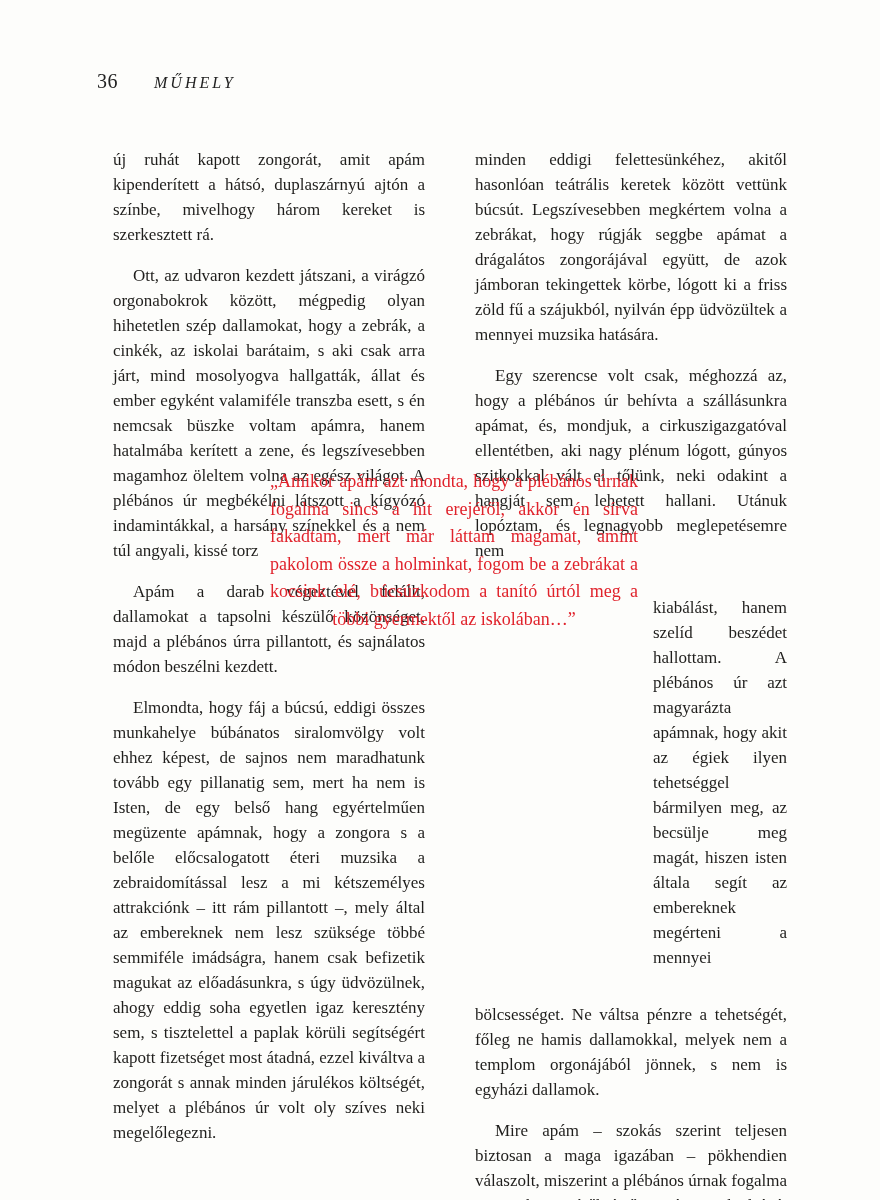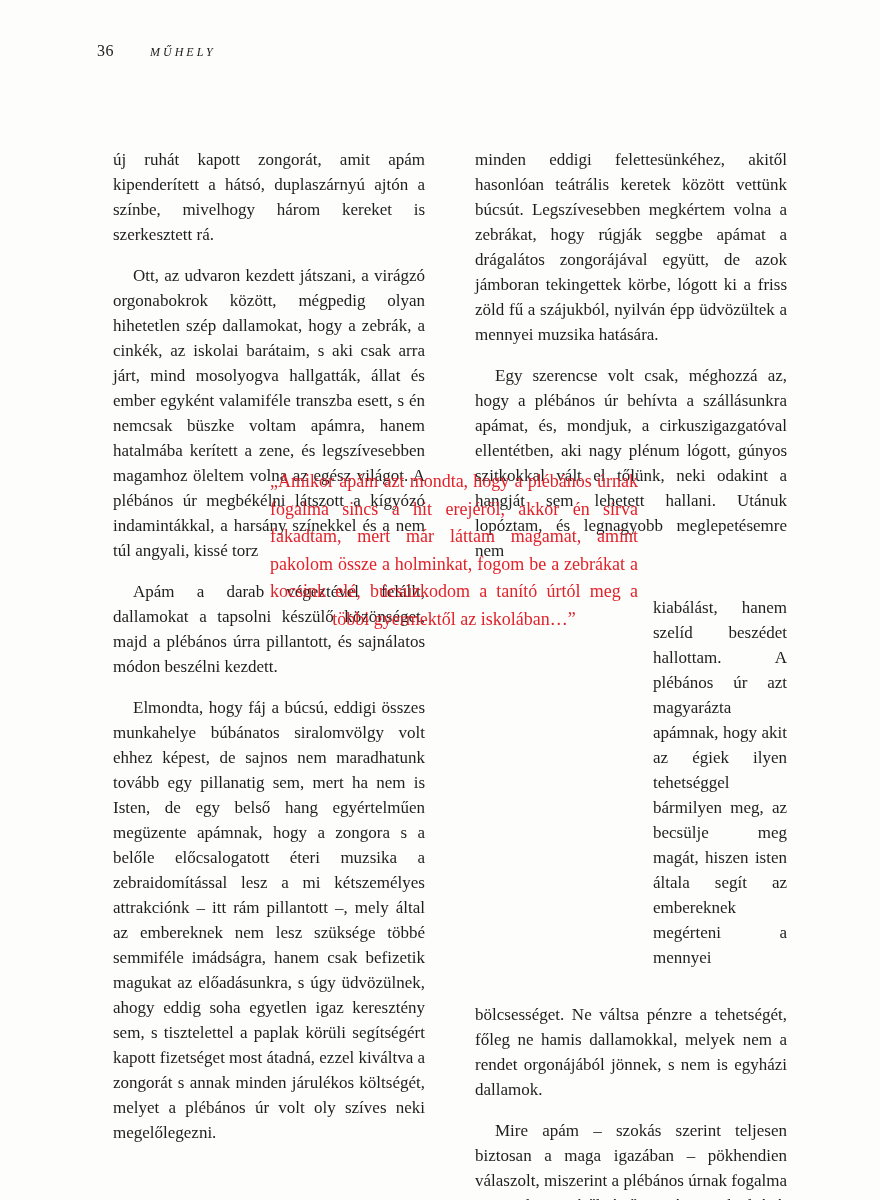--- a/index.html
+++ b/index.html
@@ -11,26 +11,26 @@
     background:#fdfdfb;
     overflow:hidden;
     font-family:"Liberation Serif", serif;
     color:#1f1e1c;
   }
   .running-head{
     position:absolute;left:97px;top:42px;
     display:flex;align-items:baseline;
   }
   .page-number{
-    font-size:16px;letter-spacing:0.5px;color:#222;
+    font-size:20px;letter-spacing:0.5px;color:#222;margin-top:28px;
   }
   .head-title{
     margin-left:36px;
     font-style:italic;
-    font-size:12px;
+    font-size:16px;
     letter-spacing:3px;
     color:#222;
   }
   .columns{
     position:absolute;left:97px;top:131px;width:706px;
     display:flex;gap:18px;
   }
   .col{width:344px;}
   .col p{
     margin:16px;
@@ -70,21 +70,21 @@
       <p class="indent">Elmondta, hogy fáj a búcsú, eddigi összes munkahelye búbánatos siralomvölgy volt ehhez képest, de sajnos nem maradhatunk tovább egy pillanatig sem, mert ha nem is Isten, de egy belső hang egyértelműen megüzente apámnak, hogy a zongora s a belőle előcsalogatott éteri muzsika a zebraidomítással lesz a mi kétszemélyes attrakciónk – itt rám pillantott –, mely által az embereknek nem lesz szüksége többé semmiféle imádságra, hanem csak befizetik magukat az előadásunkra, s úgy üdvözülnek, ahogy eddig soha egyetlen igaz keresztény sem, s tisztelettel a paplak körüli segítségért kapott fizetséget most átadná, ezzel kiváltva a zongorát s annak minden járulékos költségét, melyet a plébános úr volt oly szíves neki megelőlegezni.</p>
 
     </div>
 
     <div class="col">
       <p>minden eddigi felettesünkéhez, akitől hasonlóan teátrális keretek között vettünk búcsút. Legszívesebben megkértem volna a zebrákat, hogy rúgják seggbe apámat a drágalátos zongorájával együtt, de azok jámboran tekingettek körbe, lógott ki a friss zöld fű a szájukból, nyilván épp üdvözültek a mennyei muzsika hatására.</p>
       <p class="indent">Egy szerencse volt csak, méghozzá az, hogy a plébános úr behívta a szállásunkra apámat, és, mondjuk, a cirkuszigazgatóval ellentétben, aki nagy plénum lógott, gúnyos szitkokkal vált el tőlünk, neki odakint a hangját sem lehetett hallani. Utánuk lopóztam, és legnagyobb meglepetésemre nem</p>
       <div class="narrow narrow-right">
         <p>kiabálást, hanem szelíd beszédet hallottam. A plébános úr azt magyarázta apámnak, hogy akit az égiek ilyen tehetséggel bármilyen meg, az becsülje meg magát, hiszen isten általa segít az embereknek megérteni a mennyei</p>
       </div>
-      <p>bölcsességet. Ne váltsa pénzre a tehetségét, főleg ne hamis dallamokkal, melyek nem a rendet orgonájából jönnek, s nem is egyházi dallamok.</p>
+      <p>bölcsességet. Ne váltsa pénzre a tehetségét, főleg ne hamis dallamokkal, melyek nem a templom orgonájából jönnek, s nem is egyházi dallamok.</p>
       <p class="indent">Mire apám – szokás szerint teljesen biztosan a maga igazában – pökhendien válaszolt, miszerint a plébános úrnak fogalma sincs a hit erejéről, és ő csupán a szabadságát kapja vissza, az emberek pedig a szent igazságot, a lelkükben ébredő gyönyör miatt imádságra sem lesz szükségük, és a világ jobb hely lesz, mint volt. A művészet ugyanis bármilyen misénél többet ér, nem beszélve a zebrákról, akik a gyermekeket szórakoztatják majd, ezzel felébresztve bennük a kíváncsiságot a későbbi, magasztosabb műélvezet iránt.</p>
       <p class="indent">Amikor apám azt mondta, hogy a plébános úrnak fogalma sincs a hit erejéről, akkor én sírva fakadtam, mert már láttam magamat, amint pakolom össze a holminkat, fogom be a zebrákat a kocsink elé, búcsúzkodom a tanító úrtól meg a többi gyermektől az iskolában, és láttam a zongorát is, amely egy nyári viharban úgy fog szétázni, hogy</p>
     </div>
 
   </div>
 
   <div class="pull-quote">„Amikor apám azt mondta, hogy a plébános úrnak fogalma sincs a hit erejéről, akkor én sírva fakadtam, mert már láttam magamat, amint pakolom össze a holminkat, fogom be a zebrákat a kocsink elé, búcsúzkodom a tanító úrtól meg a többi gyermektől az iskolában…”</div>
 
 </div>
 

